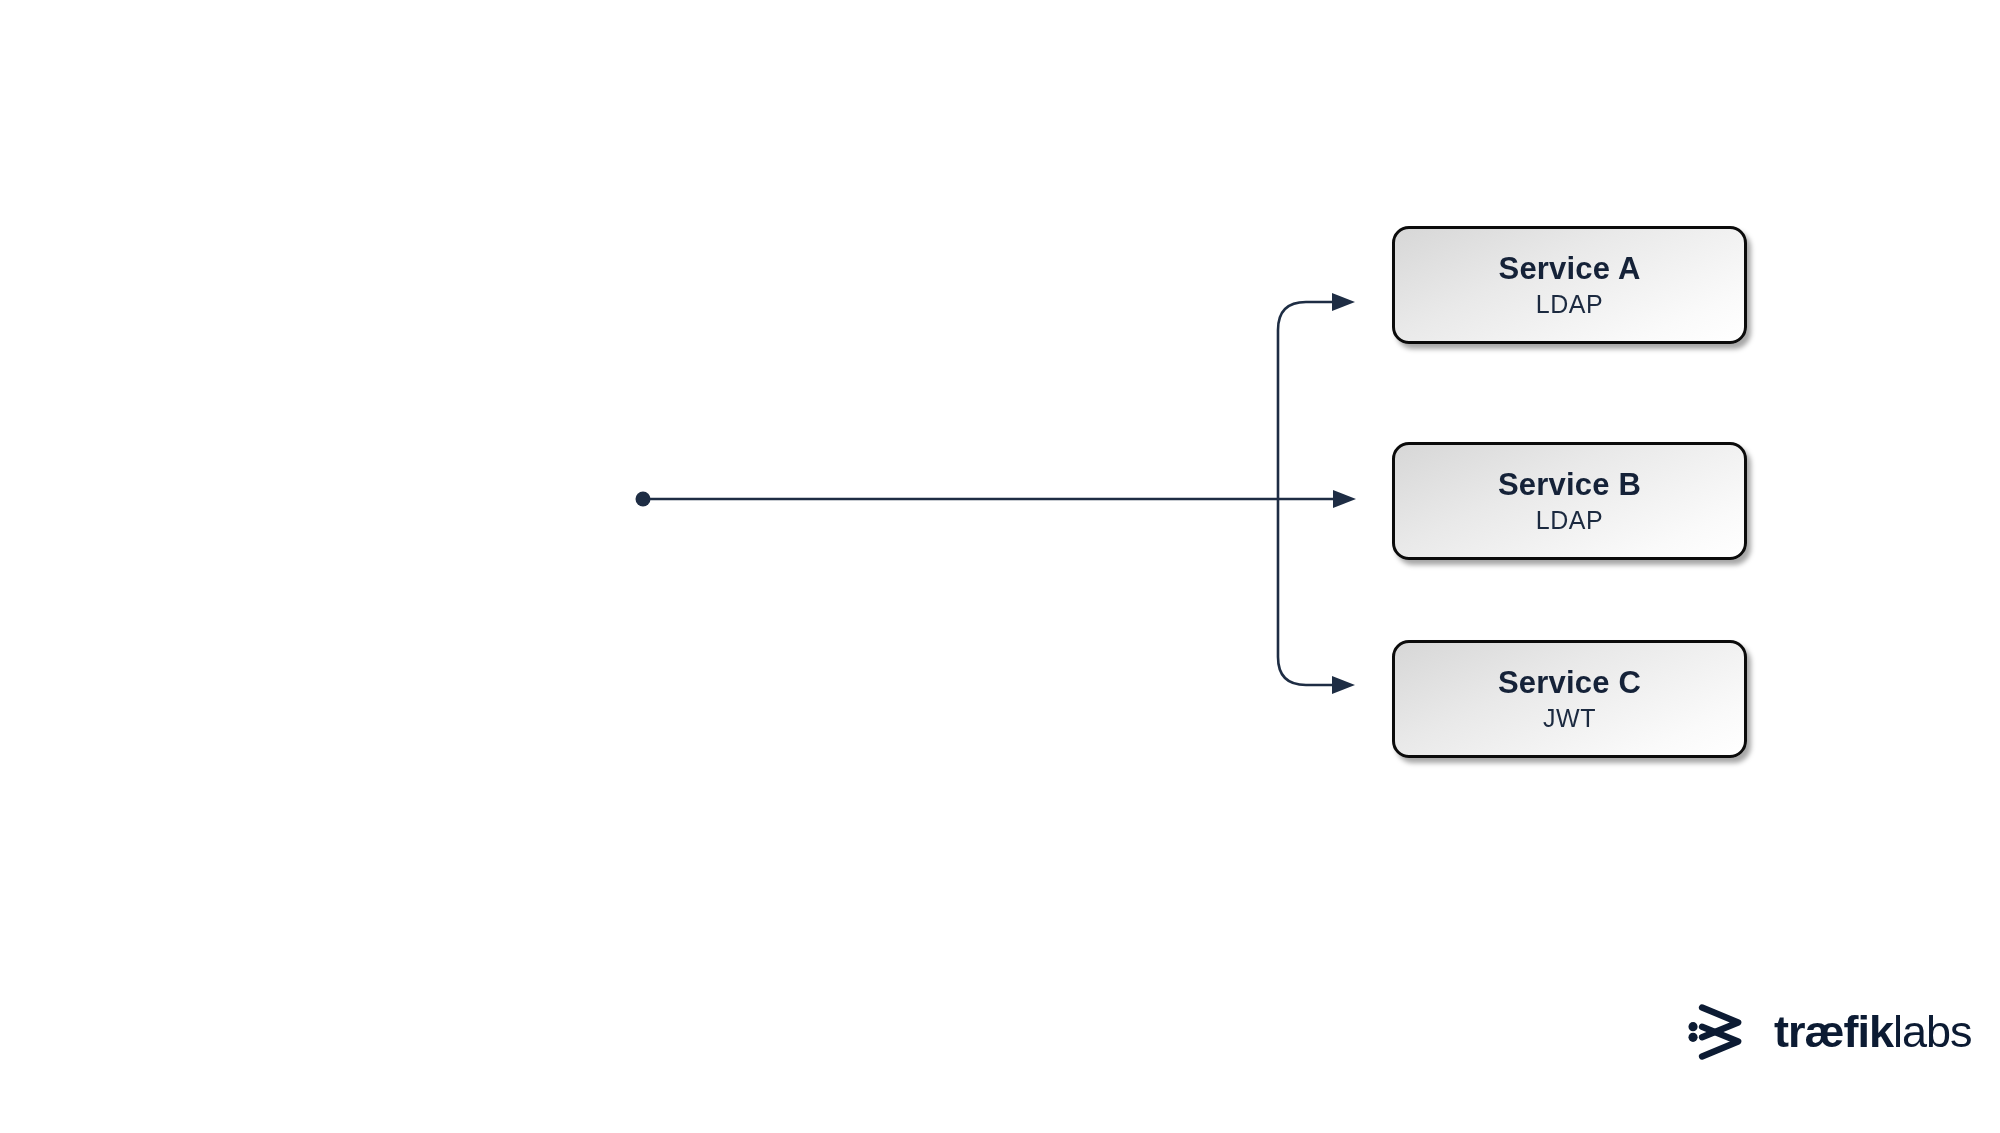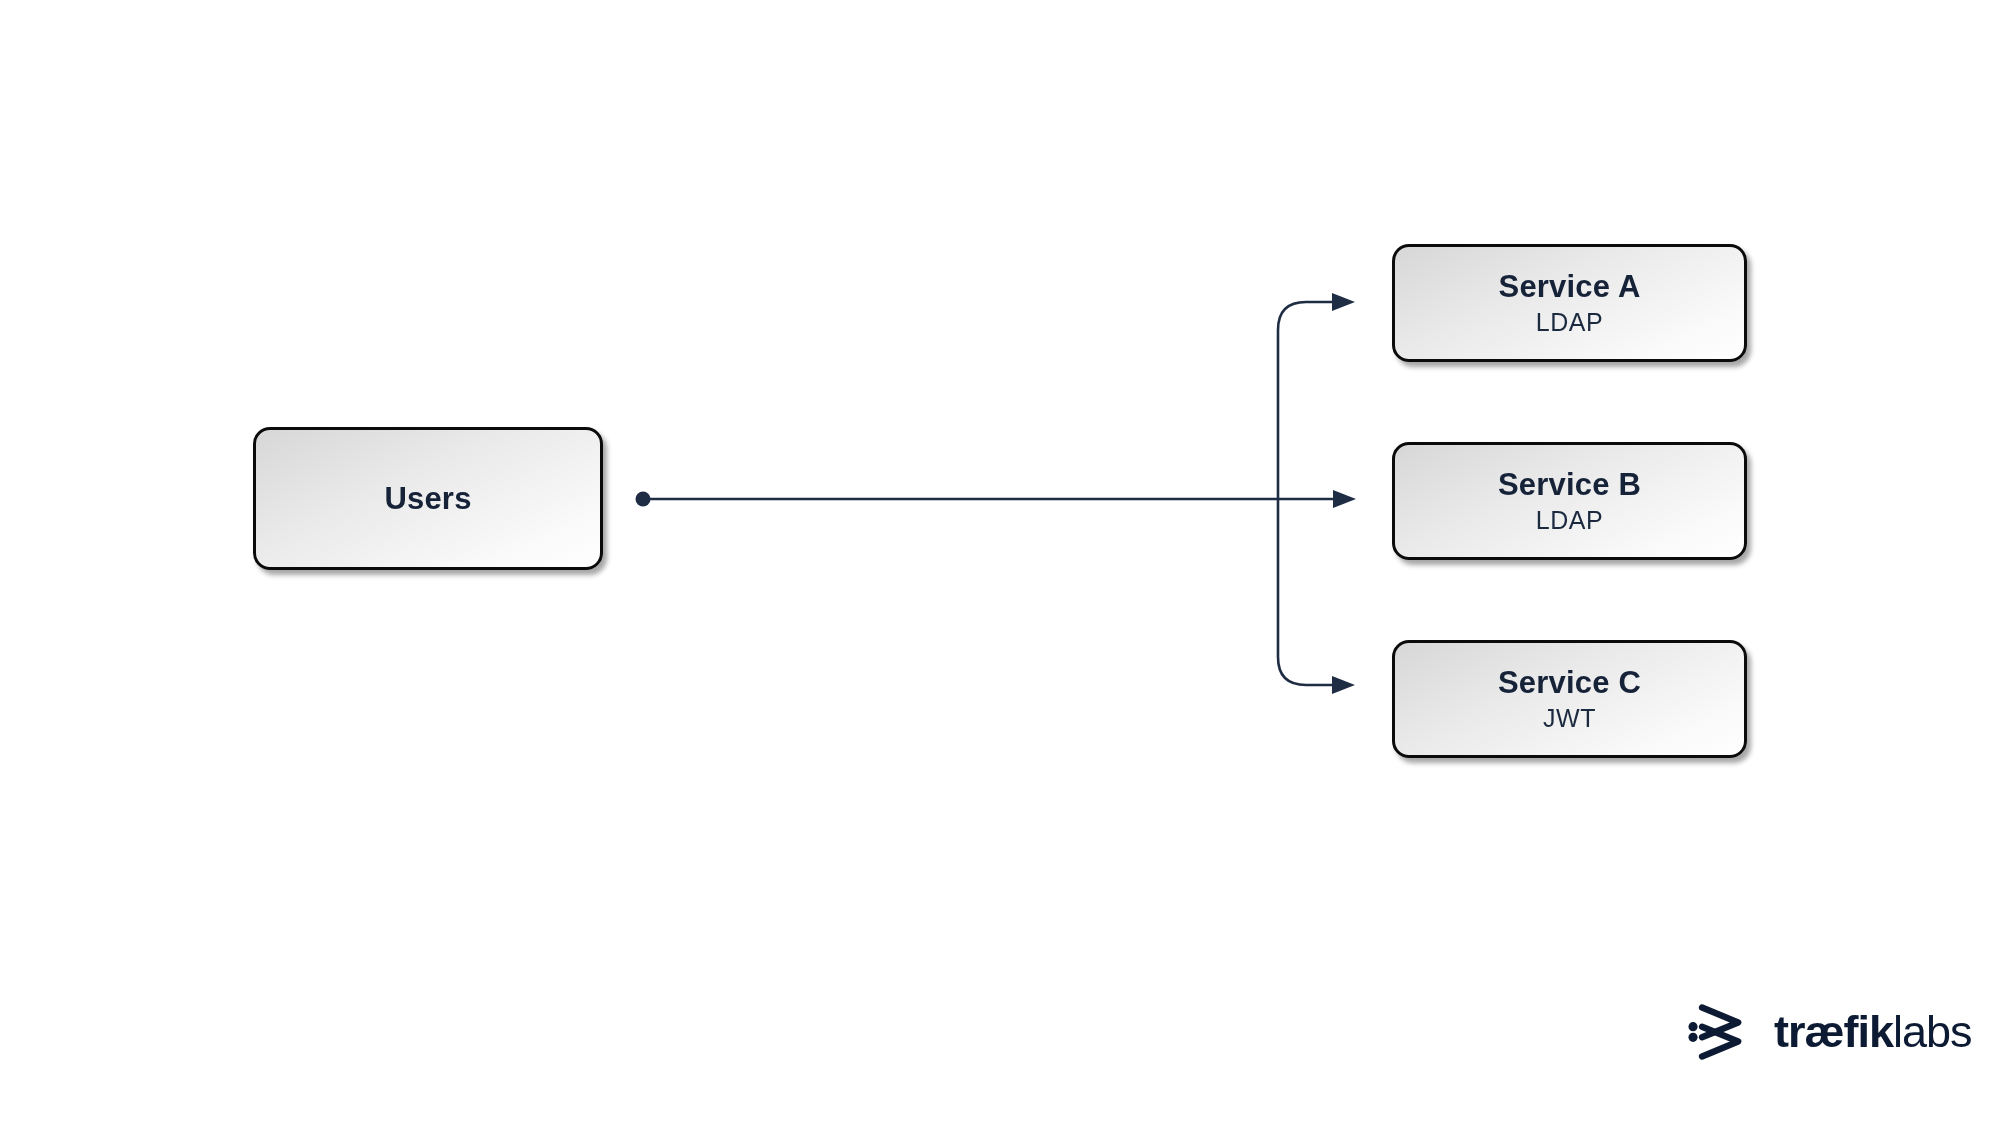--- a/index.html
+++ b/index.html
@@ -46,21 +46,21 @@
     color: var(--ink, #152238);
     letter-spacing: 0.2px;
   }
   .node-subtitle {
     font-size: 25px;
     font-weight: 400;
     color: var(--ink-soft, #1c2a40);
     letter-spacing: 0.5px;
   }
   .node-users   { left: 253px;  top: 427px; width: 350px; height: 143px; }
-  .node-svc-a   { left: 1392px; top: 244px; width: 355px; height: 118px; }
+  .node-svc-a   { left: 1392px; top: 226px; width: 355px; height: 118px; }
   .node-svc-b   { left: 1392px; top: 442px; width: 355px; height: 118px; }
   .node-svc-c   { left: 1392px; top: 640px; width: 355px; height: 118px; }
 
   
   .logo {
     position: absolute;
     left: 1684px; top: 998px;
     display: flex;
     align-items: center;
     gap: 22px;
@@ -91,23 +91,20 @@
       <path d="M 1278 499 L 1278 330 Q 1278 302 1306 302 L 1335 302"></path>
       <polygon points="1355,302 1332,293 1332,311"></polygon>
     </g>
 
     <g>
       <path d="M 1278 499 L 1278 657 Q 1278 685 1306 685 L 1335 685"></path>
       <polygon points="1355,685 1332,676 1332,694"></polygon>
     </g>
   </svg>
 
-  <div class="node node-users">
-    <div class="node-title">Users</div>
-  </div>
 
   <div class="node node-svc-a">
     <div class="node-title">Service A</div>
     <div class="node-subtitle">LDAP</div>
   </div>
 
   <div class="node node-svc-b">
     <div class="node-title">Service B</div>
     <div class="node-subtitle">LDAP</div>
   </div>

